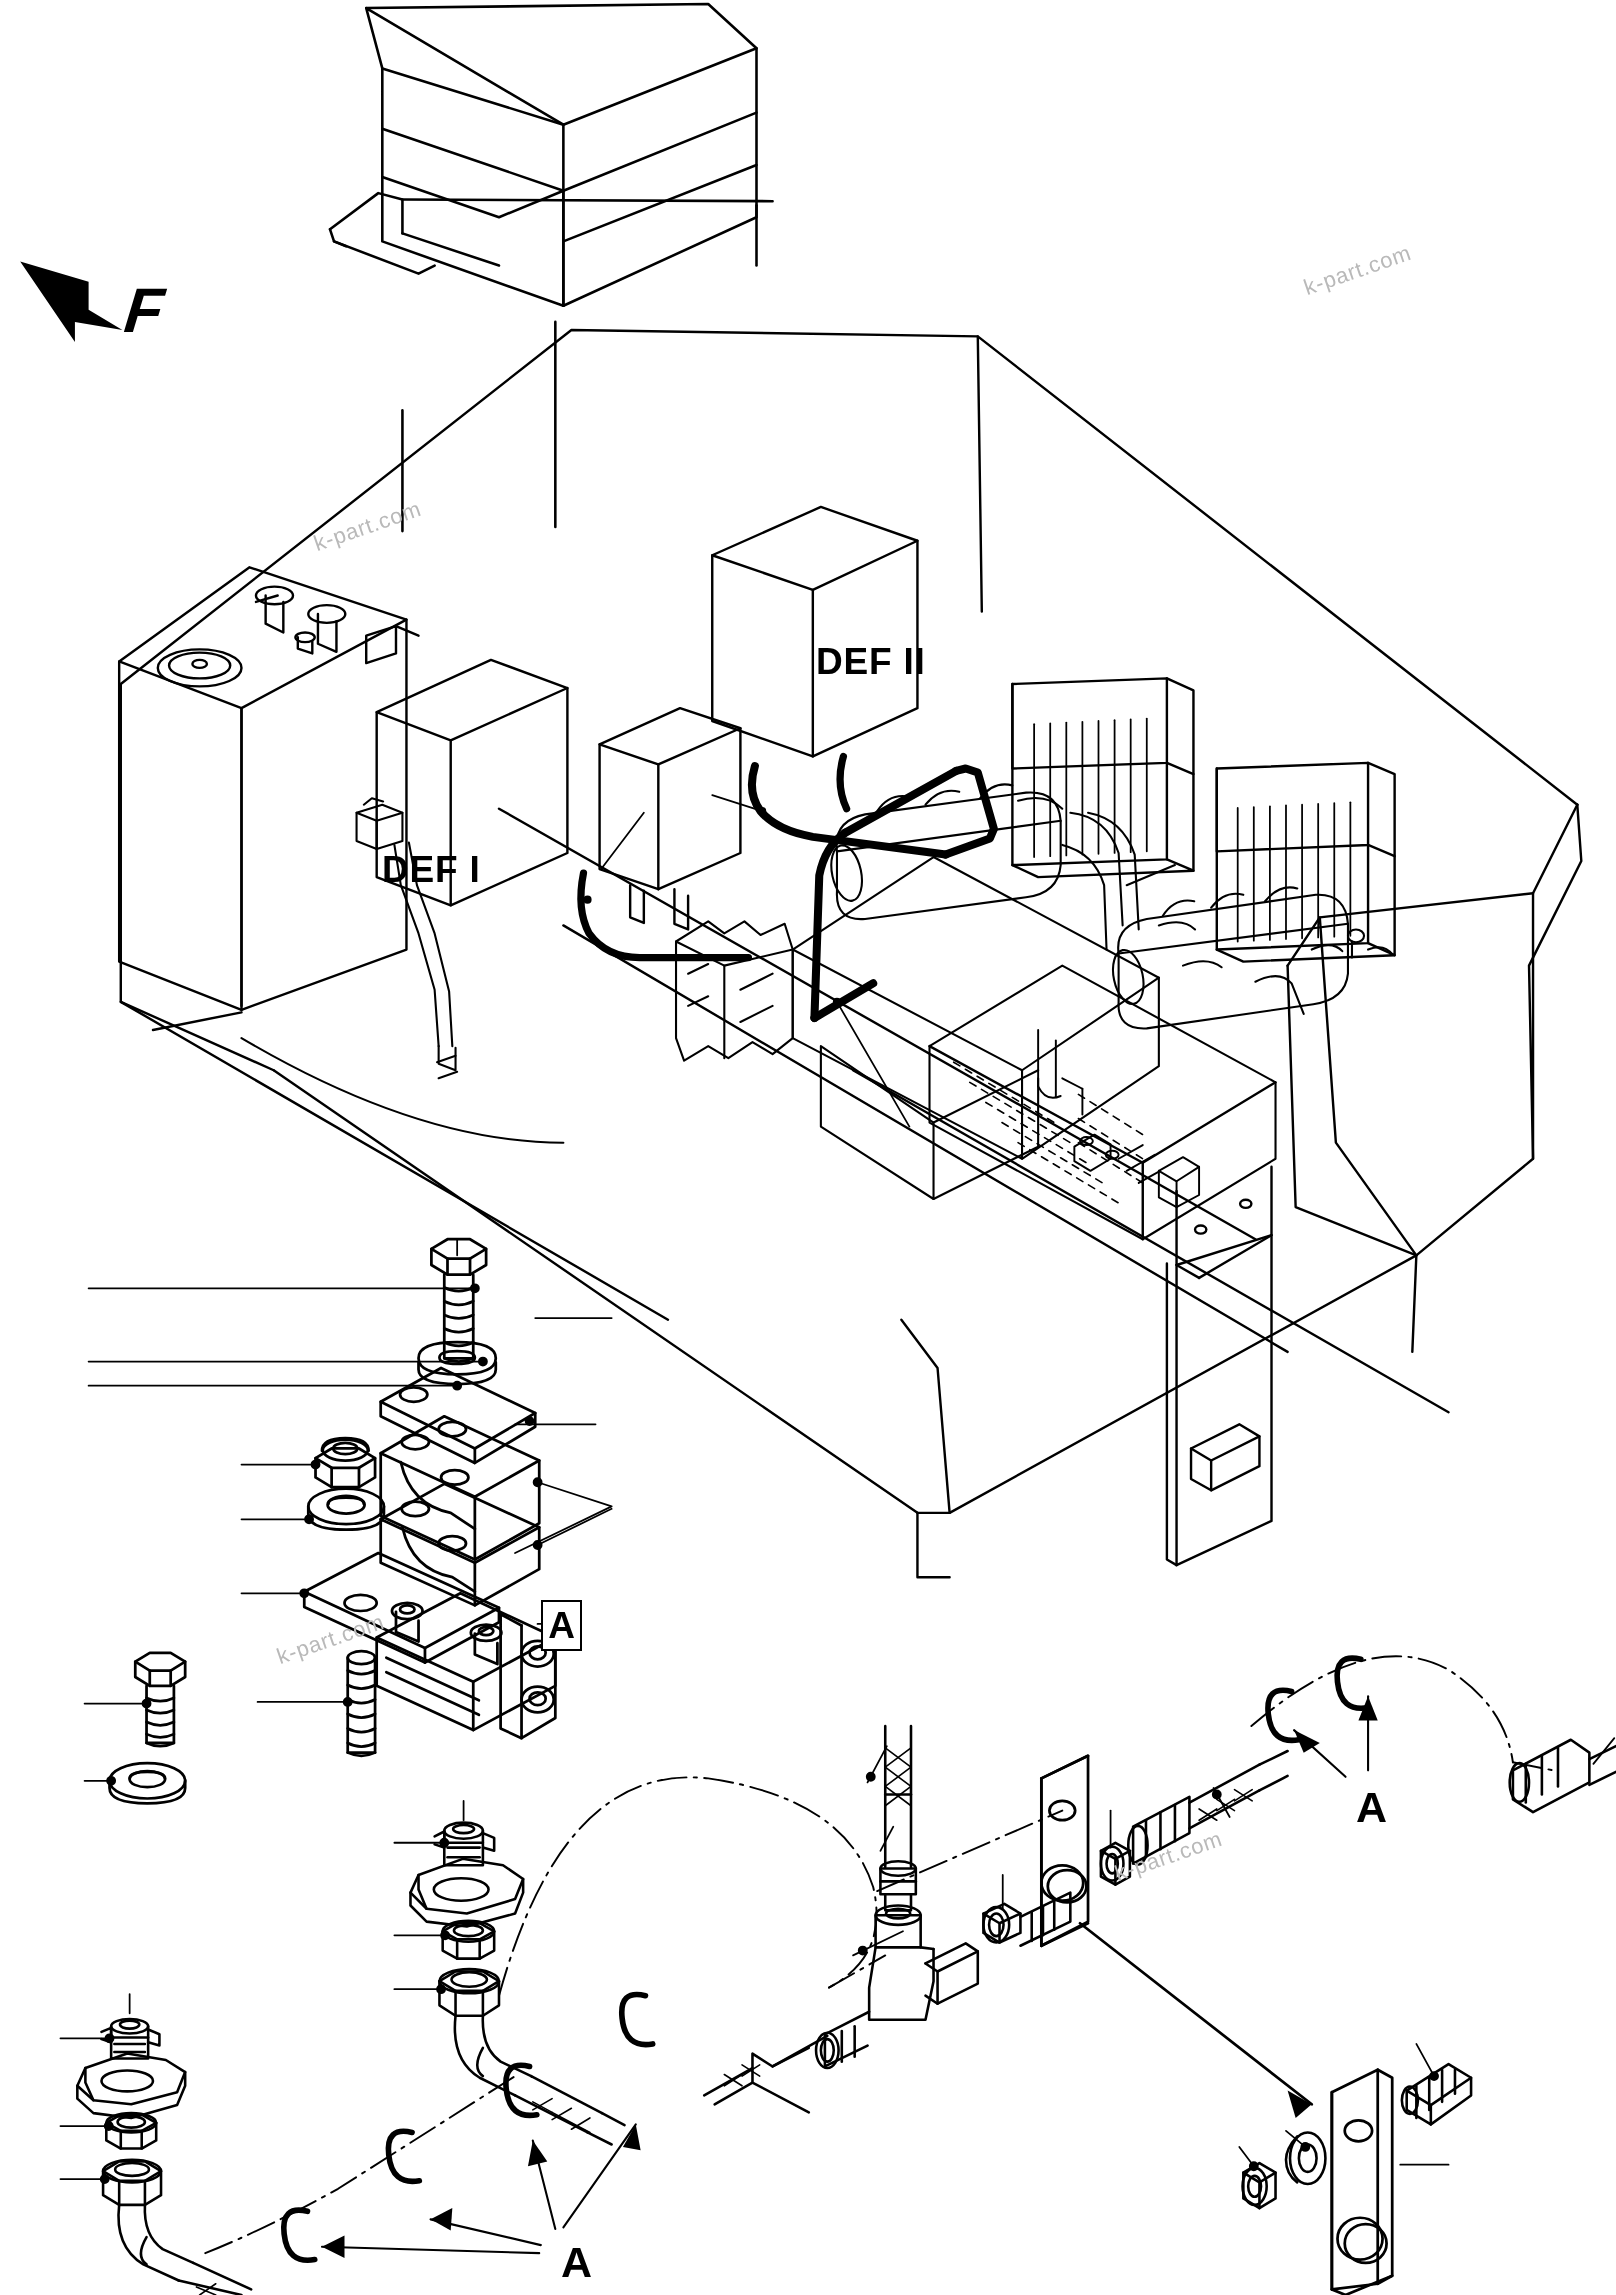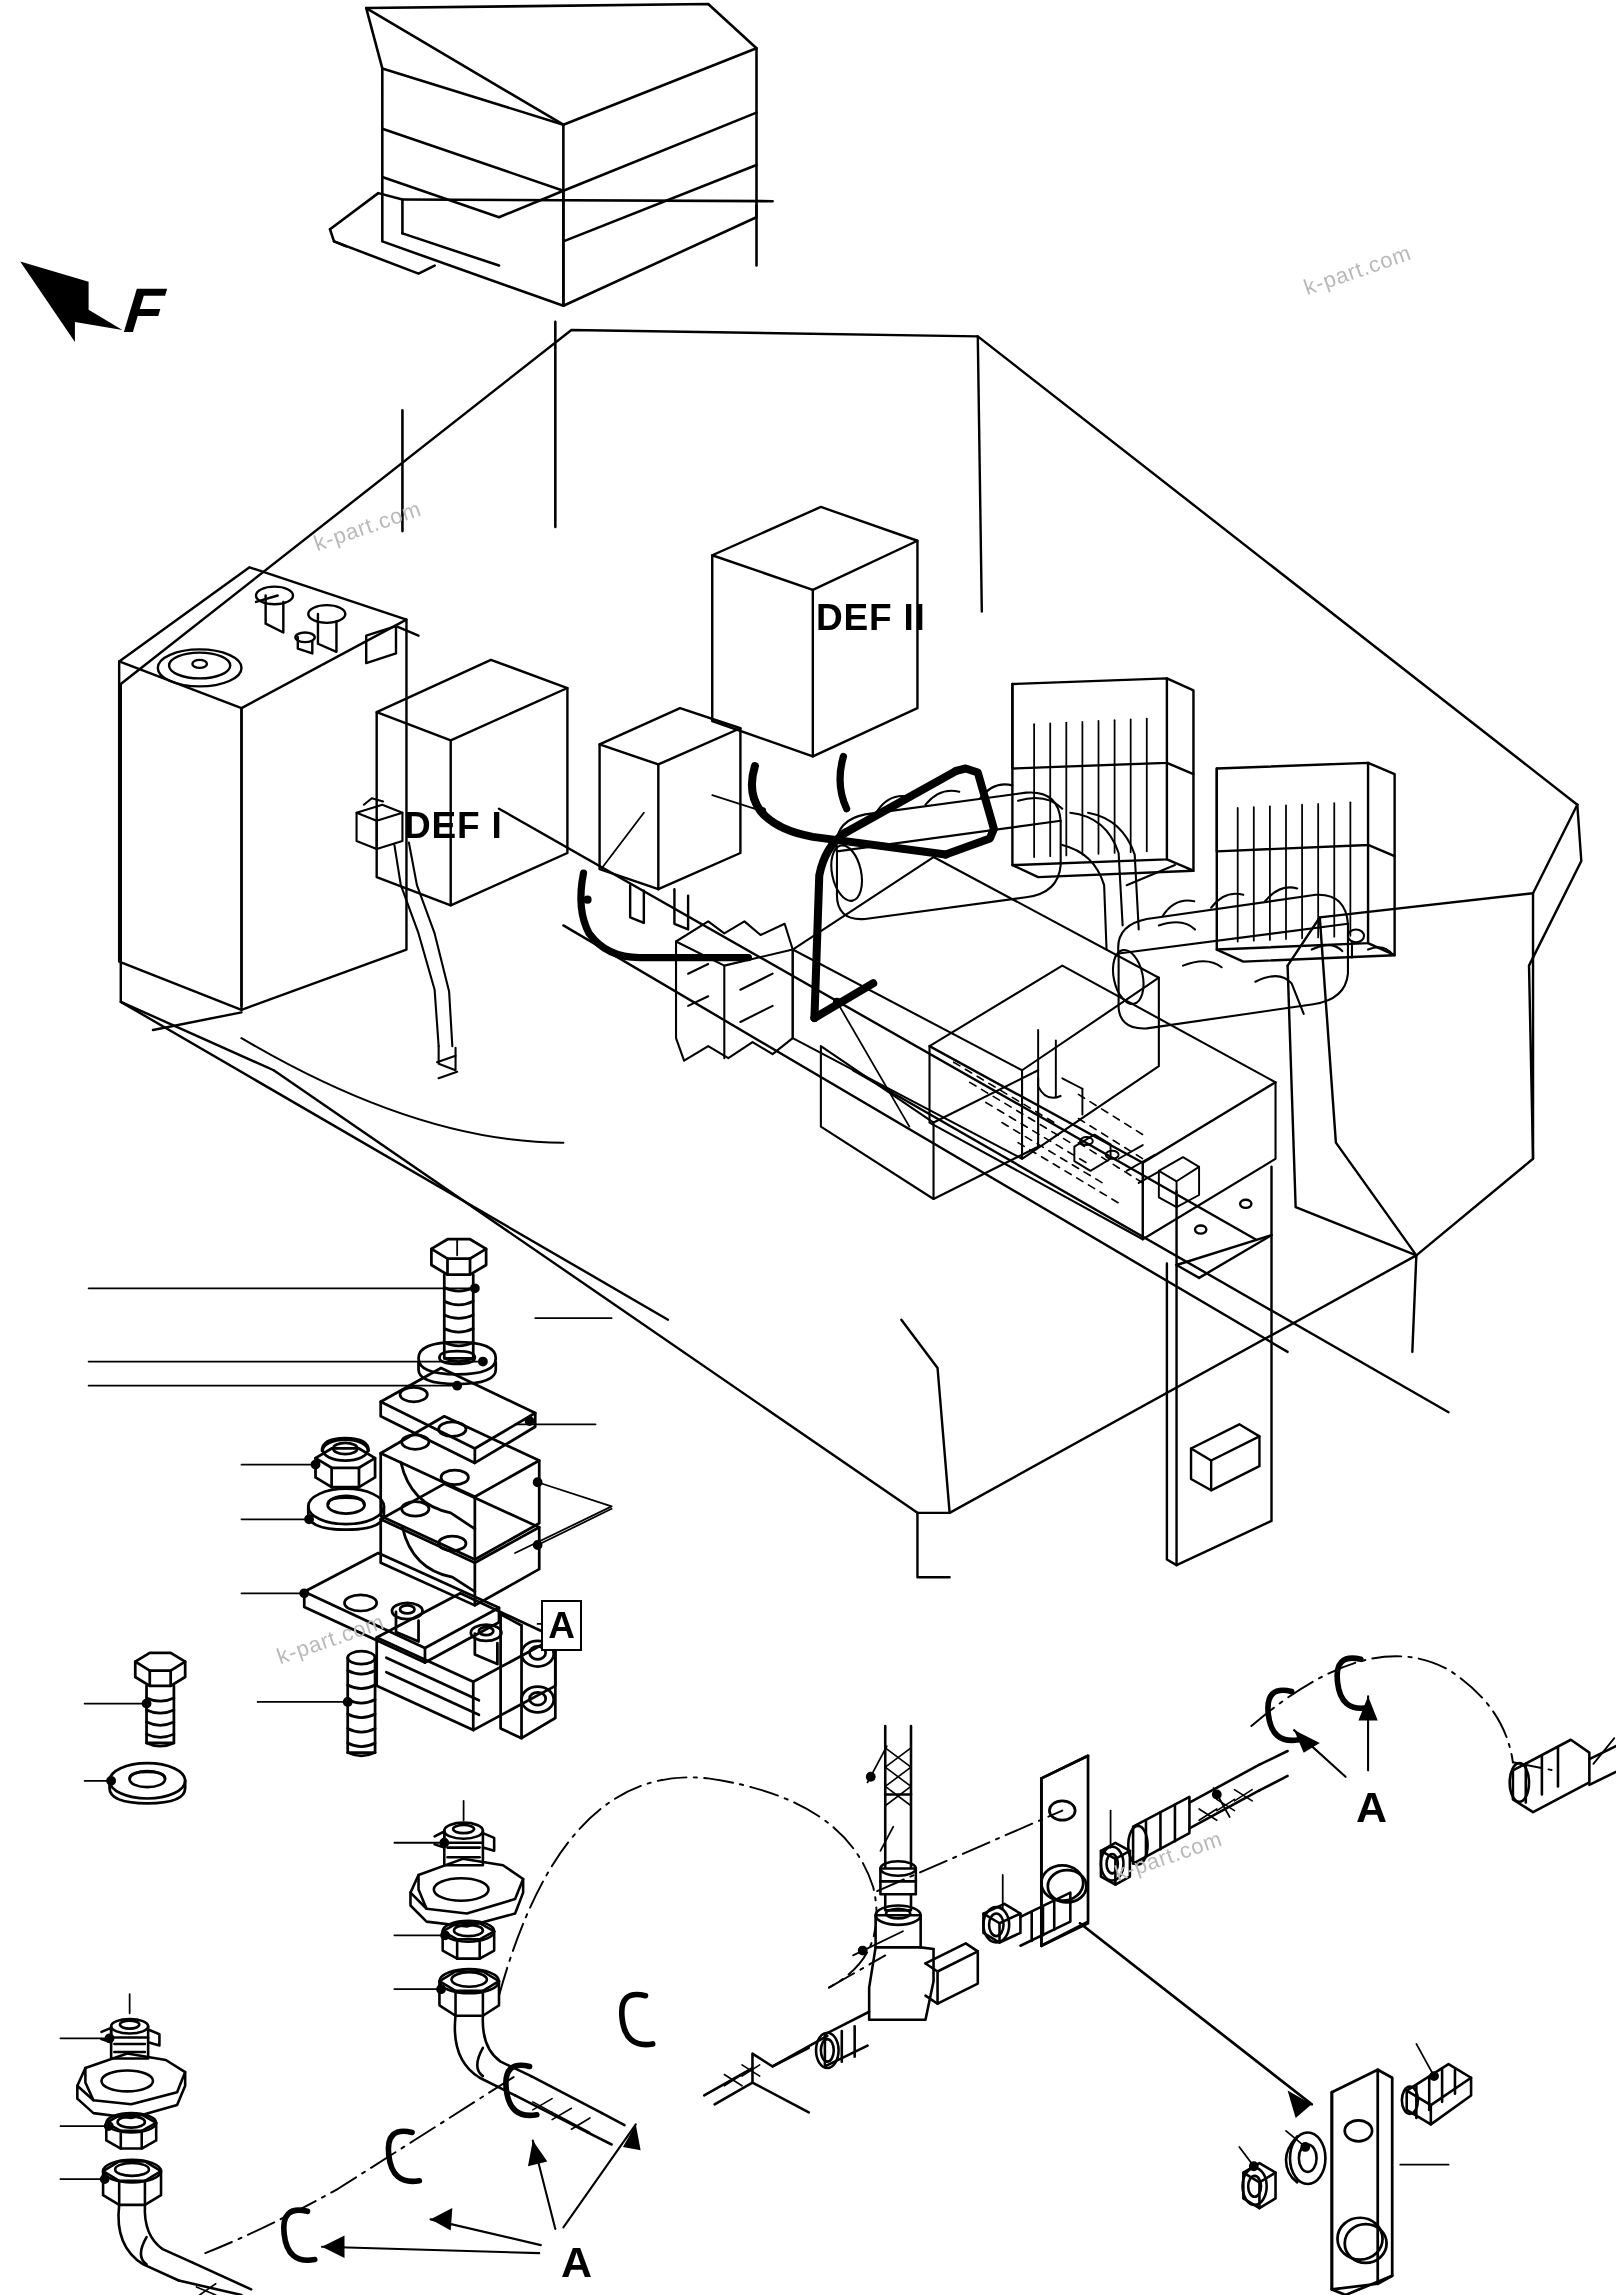--- a/index.html
+++ b/index.html
@@ -1,21 +1,21 @@
 <!DOCTYPE html>
 <html style="font-size:13px"><head>
 <meta charset="utf-8">
 <title>Parts Diagram</title>
 <style>
   html,body{margin:0;padding:0;background:#ffffff;}
   body{font-family:"Liberation Sans",sans-serif;}
   #sheet{position:relative;width:1616px;height:2295px;background:#fff;overflow:hidden;}
   #sheet svg.layer{position:absolute;left:0;top:0;width:1616px;height:2295px;}
   .lbl{position:absolute;font-family:"Liberation Sans",sans-serif;font-weight:bold;color:#000;white-space:nowrap;}
-  .def-lbl{font-size:37px;letter-spacing:0.8px;}
+  .def-lbl{font-size:37px;letter-spacing:0.8px;margin-top:44px;}
   .a-lbl{font-size:43px;font-weight:bold;}
   .a-box{position:absolute;border:2.4px solid #000;background:#fff;display:flex;align-items:center;justify-content:center;}
   .a-box span{font-size:37px;font-weight:bold;line-height:1;}
   .wm{position:absolute;color:#b9b9b9;font-family:"Liberation Sans",sans-serif;font-size:22px;letter-spacing:0.8px;
       transform-origin:left bottom;transform:rotate(-19deg);white-space:nowrap;user-select:none;}
 </style>
 </head>
 <body>
 
 <div id="sheet">
@@ -743,21 +743,21 @@
     </g>
   </svg>
 
   <svg class="layer" viewBox="0 0 2008 2852">
     <g>
       <path d="M25 325 L110 350 L110 385 L152 410 L93 400 L93 425 Z" fill="#000"></path>
     </g>
   </svg>
   <div class="lbl" style="left:125px;top:274px;font-size:63px;font-style:italic;transform:skewX(-6deg);">F</div>
 
-  <div class="lbl def-lbl" style="left:404px;top:805px;">DEF I</div>
+  <div class="lbl def-lbl" style="left:382px;top:805px;">DEF I</div>
   <div class="lbl def-lbl" style="left:816px;top:597px;">DEF II</div>
 
   <div class="a-box" style="left:541px;top:1600px;width:37px;height:47px;">
     <span>A</span>
   </div>
 
   <div class="lbl a-lbl" style="left:1356px;top:1783px;">A</div>
   <div class="lbl a-lbl" style="left:561px;top:2238px;">A</div>
 
   <div class="wm" style="left:1309px;top:275px;">k-part.com</div>

